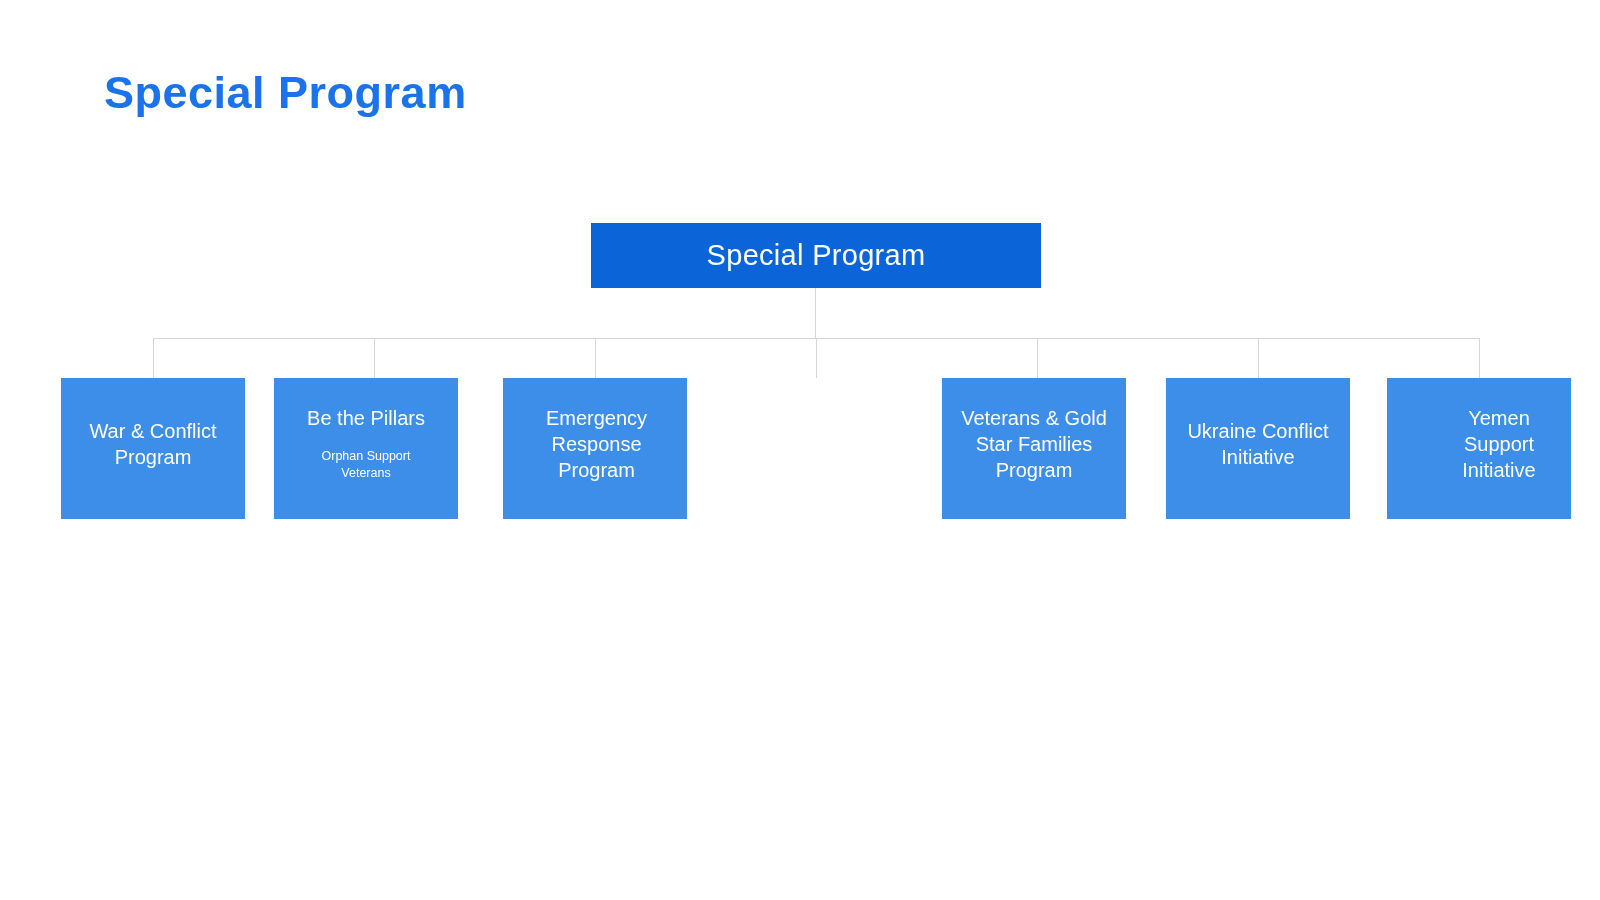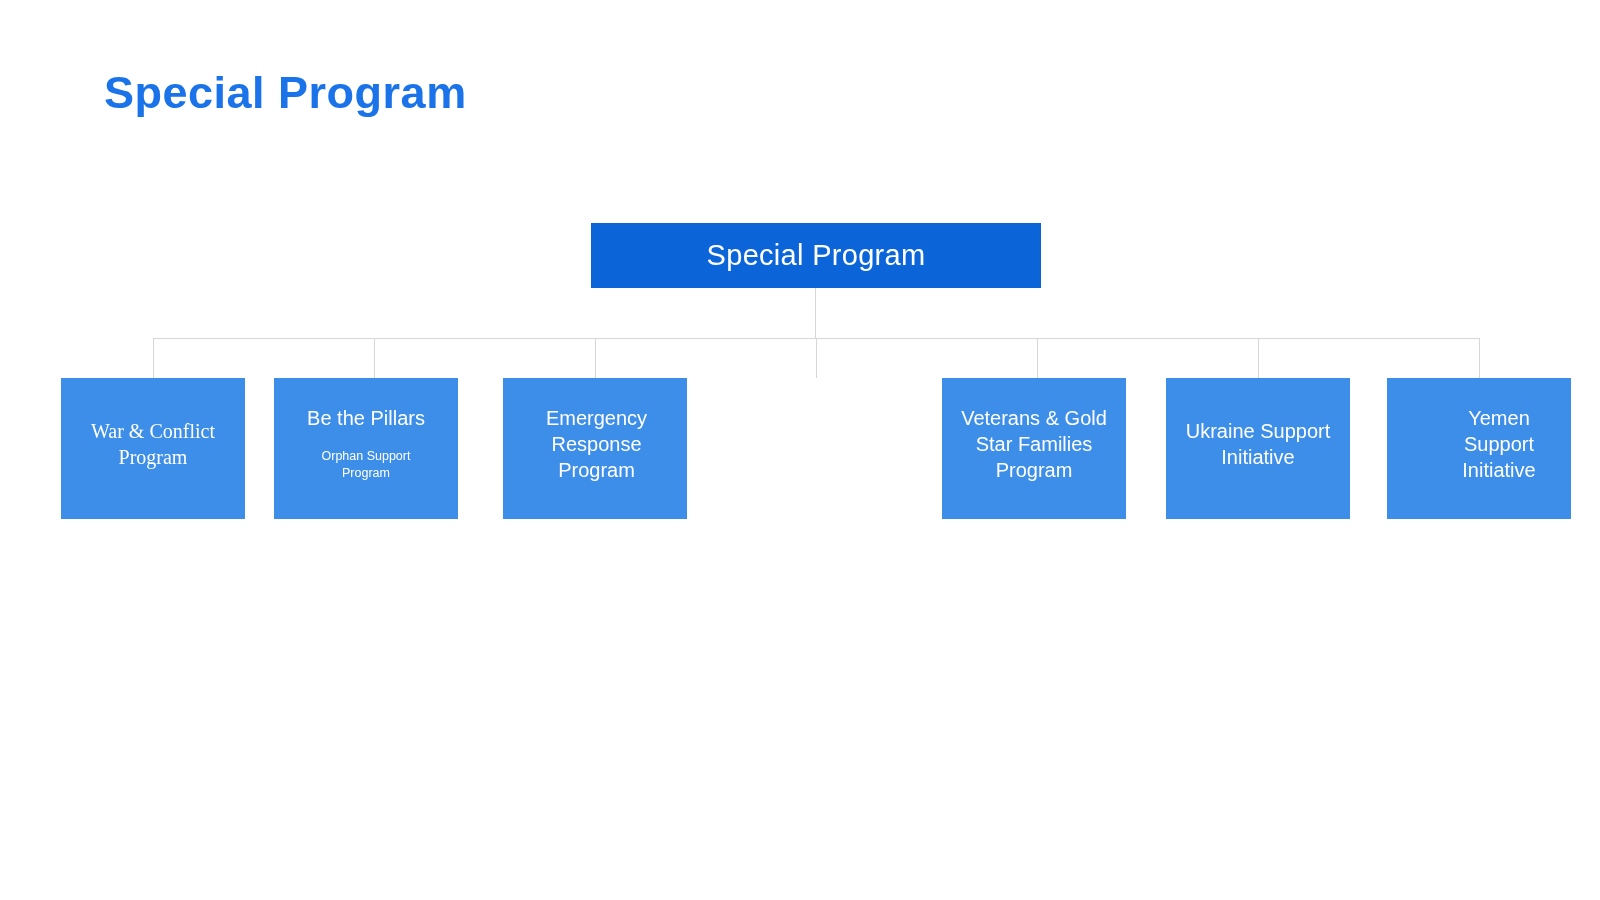--- a/index.html
+++ b/index.html
@@ -45,21 +45,21 @@
     position: absolute;
     top: 362px;
     width: 184px; height: 141px;
     background: #3d8ee8;
     color: #ffffff;
     display: flex; flex-direction: column;
     align-items: center; justify-content: center;
     text-align: center;
     padding: 0 8px 10px 8px;
   }
-  .child-node.c1 { left: 45px; font-family: Liberation Serif, serif; }
+  .child-node.c1 { left: 45px; }
   .child-node.c2 { left: 258px; }
   .child-node.c3 { left: 487px; padding-left: 11px; }
   .child-node.c4 { left: 708px; }
   .child-node.c5 { left: 926px; }
   .child-node.c6 { left: 1150px; }
   .child-node.c7 { left: 1371px; padding-left: 48px; }
   .child-label {
     font-size: 20px;
     line-height: 1.3;
     white-space: pre-line;
@@ -91,38 +91,38 @@
   <div class="connector drop d7"></div>
 
   <div class="child-node c1">
     <div class="child-label">War &amp; Conflict
 Program</div>
   </div>
 
   <div class="child-node c2">
     <div class="child-label">Be the Pillars</div>
     <div class="child-sublabel">Orphan Support
-Program</div>
+Veterans</div>
   </div>
 
   <div class="child-node c3">
     <div class="child-label">Emergency
 Response
 Program</div>
   </div>
 
 
   <div class="child-node c5">
     <div class="child-label">Veterans &amp; Gold
 Star Families
 Program</div>
   </div>
 
   <div class="child-node c6">
-    <div class="child-label">Ukraine Support
+    <div class="child-label">Ukraine Conflict
 Initiative</div>
   </div>
 
   <div class="child-node c7">
     <div class="child-label">Yemen Support
 Initiative</div>
   </div>
 
 </div>
 

